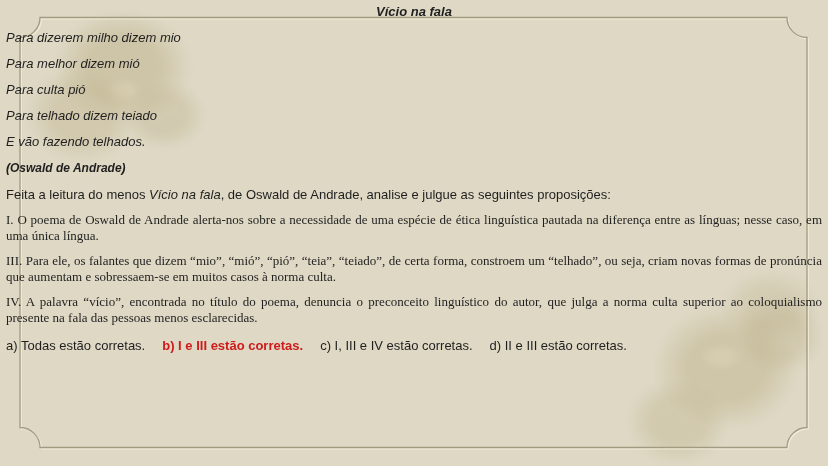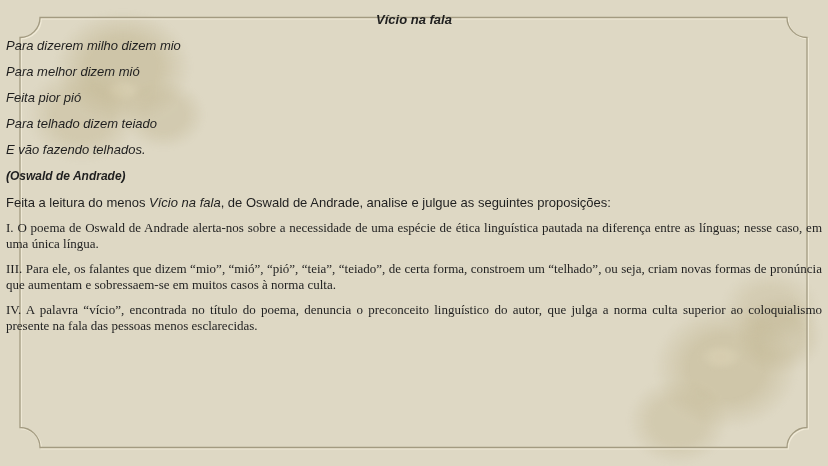--- a/index.html
+++ b/index.html
@@ -31,21 +31,21 @@
       radial-gradient(ellipse 30px 18px at 48% 40%, rgba(240,234,214,.8) 0 30%, rgba(240,234,214,0) 70%);
   }
   .stain-mr {
     right: -10px; top: 245px; width: 150px; height: 125px;
     background:
       radial-gradient(ellipse 65px 50px at 55% 50%, rgba(196,185,150,.35) 0 40%, rgba(196,185,150,0) 75%);
   }
 
   .frame { position: absolute; left: 0; top: 0; }
 
-  .content { position: absolute; left: 6px; right: 6px; top: 8px; }
+  .content { position: absolute; left: 6px; right: 6px; top: 0; }
 
   .poem-title { margin: 4px 0 0; font-size: 13px; line-height: 15px; font-weight: bold; font-style: italic; text-align: center; }
   .poem-line  { margin: 12px 0 0; font-size: 13px; line-height: 14px; font-style: italic; text-align: left; }
   .poem-author{ margin: 12px 0 0; font-size: 12px; line-height: 14px; font-weight: bold; font-style: italic; }
 
   .intro { margin: 12px 0 0; font-size: 13px; line-height: 16px; text-align: left; }
   .intro .poem-ref { font-style: italic; }
 
   .prop { margin: 9px 0 0; font-size: 13px; line-height: 16px; text-align: justify; font-family: Liberation Serif, serif; }
 
@@ -64,26 +64,32 @@
   <path d="M 41.2 18.7 L 788.2 18.7 A 20 20 0 0 0 808.2 38.7 L 808.2 428.7 A 20 20 0 0 0 788.2 448.7 L 41.2 448.7 A 20 20 0 0 0 21.2 428.7 L 21.2 38.7 A 20 20 0 0 0 41.2 18.7 Z" fill="none" stroke="#f0ead7" stroke-width="1.4"></path>
   <path d="M 40 17.5 L 787 17.5 A 20 20 0 0 0 807 37.5 L 807 427.5 A 20 20 0 0 0 787 447.5 L 40 447.5 A 20 20 0 0 0 20 427.5 L 20 37.5 A 20 20 0 0 0 40 17.5 Z" fill="none" stroke="#a39b81" stroke-width="1.3"></path>
 </svg>
 
 <div class="content">
 
   <p class="poem-title">Vício na fala</p>
 
   <p class="poem-line">Para dizerem milho dizem mio</p>
   <p class="poem-line">Para melhor dizem mió</p>
-  <p class="poem-line">Feita pior pió</p>
+  <p class="poem-line">Para culta pió</p>
   <p class="poem-line">Para telhado dizem teiado</p>
   <p class="poem-line">E vão fazendo telhados.</p>
 
   <p class="poem-author">(Oswald de Andrade)</p>
 
   <p class="intro"><span>Feita a leitura do menos </span><span class="poem-ref">Vício na fala</span><span>, de Oswald de Andrade, analise e julgue as seguintes proposições:</span></p>
 
   <p class="prop">I. O poema de Oswald de Andrade alerta-nos sobre a necessidade de uma espécie de ética linguística pautada na diferença entre as línguas; nesse caso, em uma única língua.</p>
   <p class="prop">III. Para ele, os falantes que dizem “mio”, “mió”, “pió”, “teia”, “teiado”, de certa forma, constroem um “telhado”, ou seja, criam novas formas de pronúncia que aumentam e sobressaem-se em muitos casos à norma culta.</p>
   <p class="prop">IV. A palavra “vício”, encontrada no título do poema, denuncia o preconceito linguístico do autor, que julga a norma culta superior ao coloquialismo presente na fala das pessoas menos esclarecidas.</p>
 
+  <div class="options">
+    <span class="option">a) Todas estão corretas.</span>
+    <span class="option correct">b) I e III estão corretas.</span>
+    <span class="option">c) I, III e IV estão corretas.</span>
+    <span class="option">d) II e III estão corretas.</span>
+  </div>
 
 </div>
 
 </body></html>

